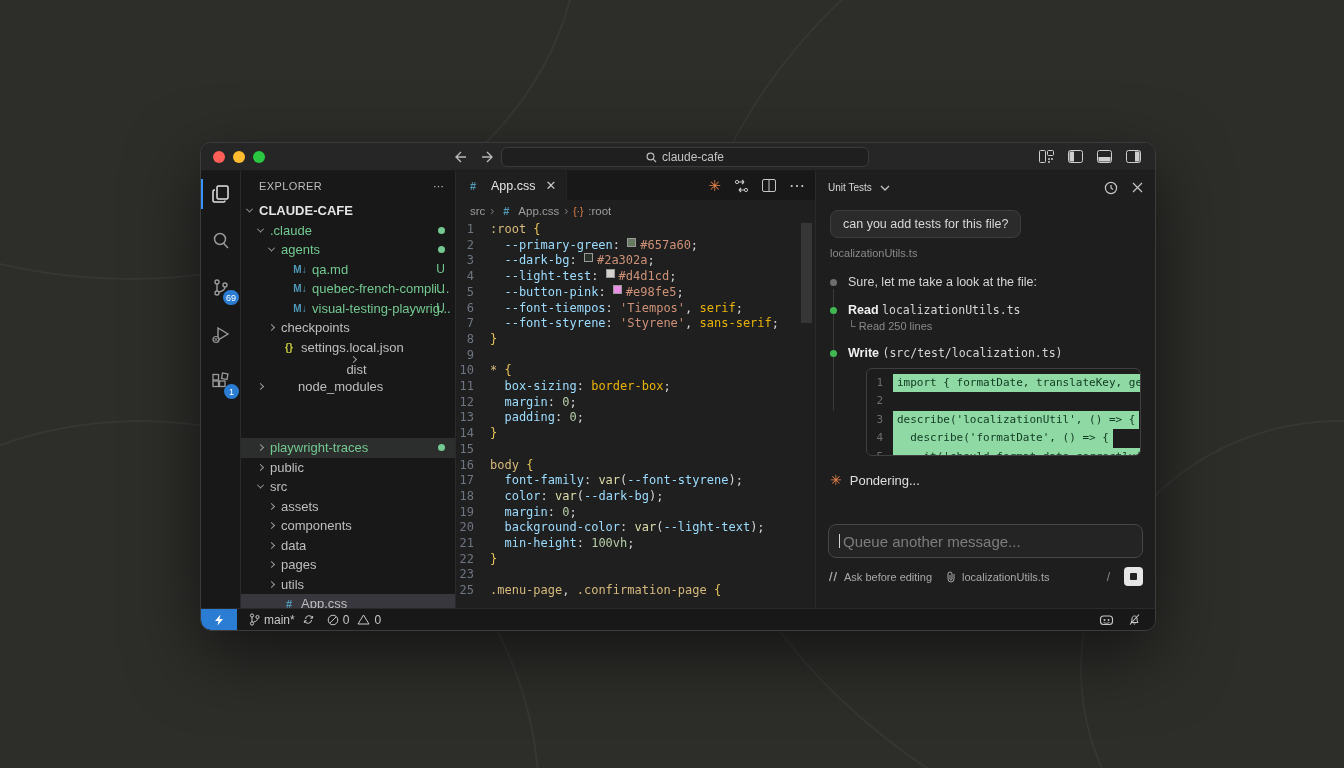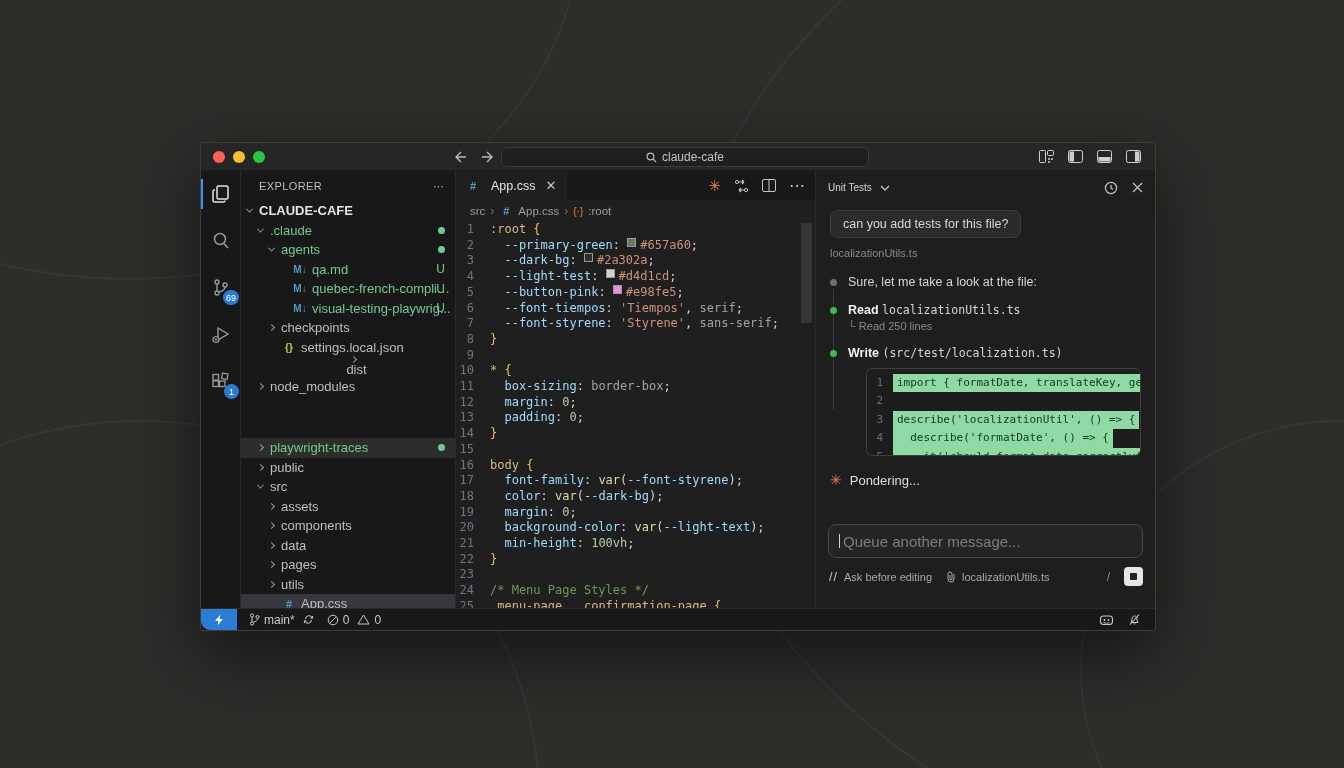--- a/index.html
+++ b/index.html
@@ -8,21 +8,21 @@
 
   
   .swirl { position:absolute; border:2px solid rgba(255,255,255,0.045); border-radius:50%; }
   .s1 { width:900px; height:700px; left:-320px; top:-420px; }
   .s2 { width:1400px; height:1100px; left:680px; top:-200px; border-width:2px; }
   .s3 { width:800px; height:760px; left:-260px; top:420px; }
   .s4 { width:520px; height:500px; left:1080px; top:420px; }
 
   
   .window { position:absolute; left:200px; top:142px; width:956px; height:489px;
-    background:#1f1f1f; border:1px solid #3c3c3c; border-radius:2px; overflow:hidden;
+    background:#1f1f1f; border:1px solid #3c3c3c; border-radius:11px; overflow:hidden;
     box-shadow:0 24px 70px rgba(0,0,0,.55); display:flex; flex-direction:column; }
 
   
   .titlebar { height:28px; background:#262626; display:flex; align-items:center; position:relative; flex:0 0 28px; border-bottom:1px solid #1b1b1b; }
   .lights { display:flex; gap:8px; margin-left:12px; }
   .light { width:12px; height:12px; border-radius:50%; }
   .l-red{ background:#ff5f57; } .l-yellow{ background:#febc2e; } .l-green{ background:#2ac840; }
   .nav-arrows { position:absolute; left:252px; display:flex; gap:14px; color:#b9b9b9; }
   .nav-arrows svg { display:block; }
   .searchbox { position:absolute; left:300px; width:368px; height:20px; top:4px;
@@ -62,21 +62,21 @@
   .tab { background:#1f1f1f; display:flex; align-items:center; gap:6px; padding:0 10px; font-size:12.5px; color:#e4e4e4; border-right:1px solid #252525; }
   .tab .close { color:#c5c5c5; font-size:13px; margin-left:4px; }
   .ed-actions { position:absolute; right:10px; top:0; height:29px; display:flex; align-items:center; gap:13px; color:#c5c5c5; }
   .claude-spark { color:#e8824a; font-size:15px; }
   .breadcrumb { height:22px; display:flex; align-items:center; gap:5px; padding-left:14px; font-size:11.5px; color:#9d9d9d; flex:0 0 22px; }
   .bc-sep { color:#707070; font-size:12px; }
   .code-wrap { flex:1; position:relative; overflow:hidden; font-family:"DejaVu Sans Mono", monospace; font-size:12px; line-height:15.7px; }
   .code-line { display:flex; white-space:pre; }
   .ln { width:34px; text-align:right; color:#6e7681; flex:0 0 34px; padding-right:16px; user-select:none; }
   .tok-sel{color:#d7ba7d;} .tok-prop{color:#9cdcfe;} .tok-val{color:#ce9178;} .tok-num{color:#b5cea8;}
-  .tok-kw{color:#a3a3a3;} .tok-fn{color:#dcdcaa;} .tok-com{color:#6a9955;} .tok-brc{color:#e8c45a;} .tok-pun{color:#d4d4d4;}
+  .tok-kw{color:#eab308;} .tok-fn{color:#dcdcaa;} .tok-com{color:#6a9955;} .tok-brc{color:#e8c45a;} .tok-pun{color:#d4d4d4;}
   .swatch { display:inline-block; width:9px; height:9px; border:1px solid #9a9a9a; margin-right:4px; vertical-align:-1px; }
   .ed-scrollbar { position:absolute; right:3px; top:1px; width:11px; height:100px; background:#3f3f3f; opacity:.75; }
 
   
   .panel { flex:1; background:#1e1e1e; display:flex; flex-direction:column; min-width:0; }
   .panel-header { height:33px; display:flex; align-items:center; padding:0 12px; color:#d6d6d6; font-size:10px; flex:0 0 33px; }
   .panel-header .ph-actions { margin-left:auto; display:flex; gap:14px; align-items:center; color:#c5c5c5; }
   .panel-body { flex:1; padding:6px 14px 0 14px; overflow:hidden; position:relative; font-size:12.5px; color:#d6d6d6; }
   .user-bubble { display:inline-block; background:#2b2b2b; border:1px solid #3e3e3e; border-radius:8px; padding:6px 12px; color:#d8d8d8; }
   .ctx-file { margin-top:9px; font-size:11px; color:#8a8a8a; }
@@ -264,21 +264,21 @@
             <span class="lbl">checkpoints</span>
           </div>
           <div class="tree-row" style="padding-left: 41px;">
             <span class="fic json">{}</span>
             <span class="lbl">settings.local.json</span>
           </div>
           <div class="tree-row" style="padding-left: 17px; flex-direction: column;">
             <span class="chev right"></span>
             <span class="lbl">dist</span>
           </div>
-          <div class="tree-row" style="padding-left: 17px;">
+          <div class="tree-row" style="padding-left: 17px; gap: 28px;">
             <span class="chev right"></span>
             <span class="lbl">node_modules</span>
           </div>
           <div class="tree-row highlight" style="padding-left: 17px;">
             <span class="chev right"></span>
             <span class="lbl green">playwright-traces</span>
             <span class="row-badge dot"></span>
           </div>
           <div class="tree-row" style="padding-left: 17px;">
             <span class="chev right"></span>
@@ -379,21 +379,20 @@
             <div class="code-line"><span class="ln">14</span><span class="tok-brc">}</span></div>
             <div class="code-line"><span class="ln">15</span></div>
             <div class="code-line"><span class="ln">16</span><span class="tok-sel">body</span><span class="tok-pun"> </span><span class="tok-brc">{</span></div>
             <div class="code-line"><span class="ln">17</span><span class="tok-prop">  font-family</span><span class="tok-pun">: </span><span class="tok-fn">var</span><span class="tok-pun">(</span><span class="tok-prop">--font-styrene</span><span class="tok-pun">);</span></div>
             <div class="code-line"><span class="ln">18</span><span class="tok-prop">  color</span><span class="tok-pun">: </span><span class="tok-fn">var</span><span class="tok-pun">(</span><span class="tok-prop">--dark-bg</span><span class="tok-pun">);</span></div>
             <div class="code-line"><span class="ln">19</span><span class="tok-prop">  margin</span><span class="tok-pun">: </span><span class="tok-num">0</span><span class="tok-pun">;</span></div>
             <div class="code-line"><span class="ln">20</span><span class="tok-prop">  background-color</span><span class="tok-pun">: </span><span class="tok-fn">var</span><span class="tok-pun">(</span><span class="tok-prop">--light-text</span><span class="tok-pun">);</span></div>
             <div class="code-line"><span class="ln">21</span><span class="tok-prop">  min-height</span><span class="tok-pun">: </span><span class="tok-num">100vh</span><span class="tok-pun">;</span></div>
             <div class="code-line"><span class="ln">22</span><span class="tok-brc">}</span></div>
             <div class="code-line"><span class="ln">23</span></div>
-            <div class="code-line"><span class="ln">24</span><span class="tok-com">/* Menu Page Styles */</span></div>
             <div class="code-line"><span class="ln">25</span><span class="tok-sel">.menu-page</span><span class="tok-pun">, </span><span class="tok-sel">.confirmation-page</span><span class="tok-pun"> </span><span class="tok-brc">{</span></div>
           </div>
         <div class="ed-scrollbar"></div>
       </div>
     </div>
 
     <div class="panel">
       <div class="panel-header">
         <span>Unit Tests</span>
         <span style="margin-left:8px;">

